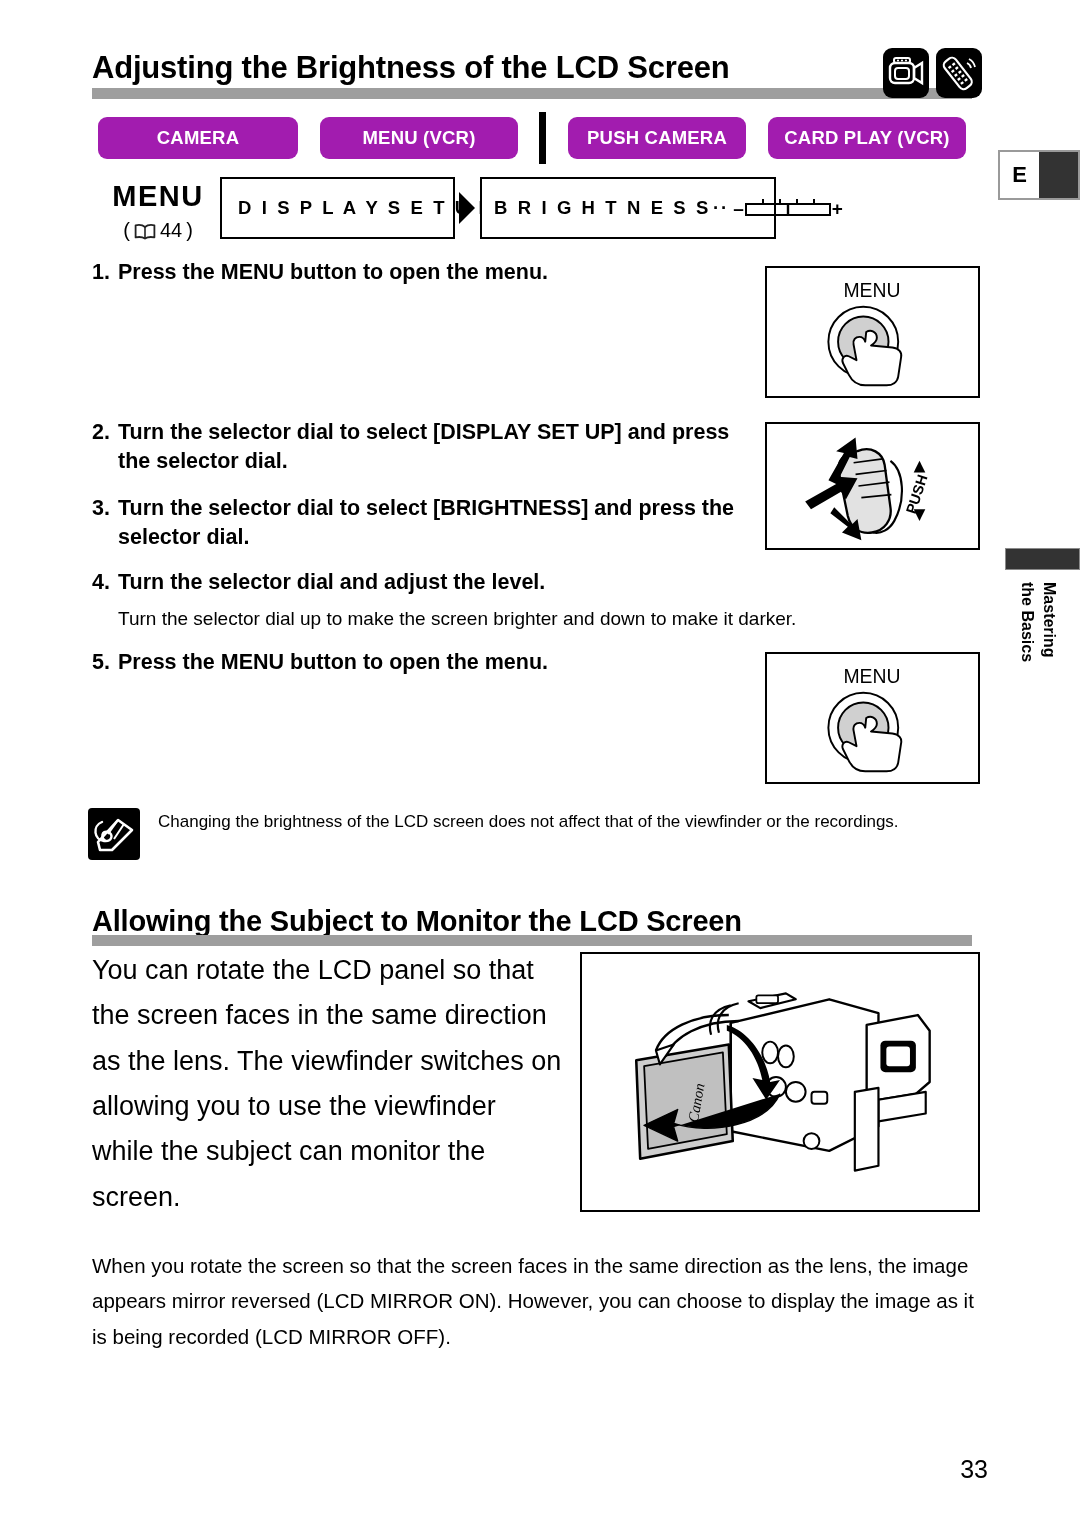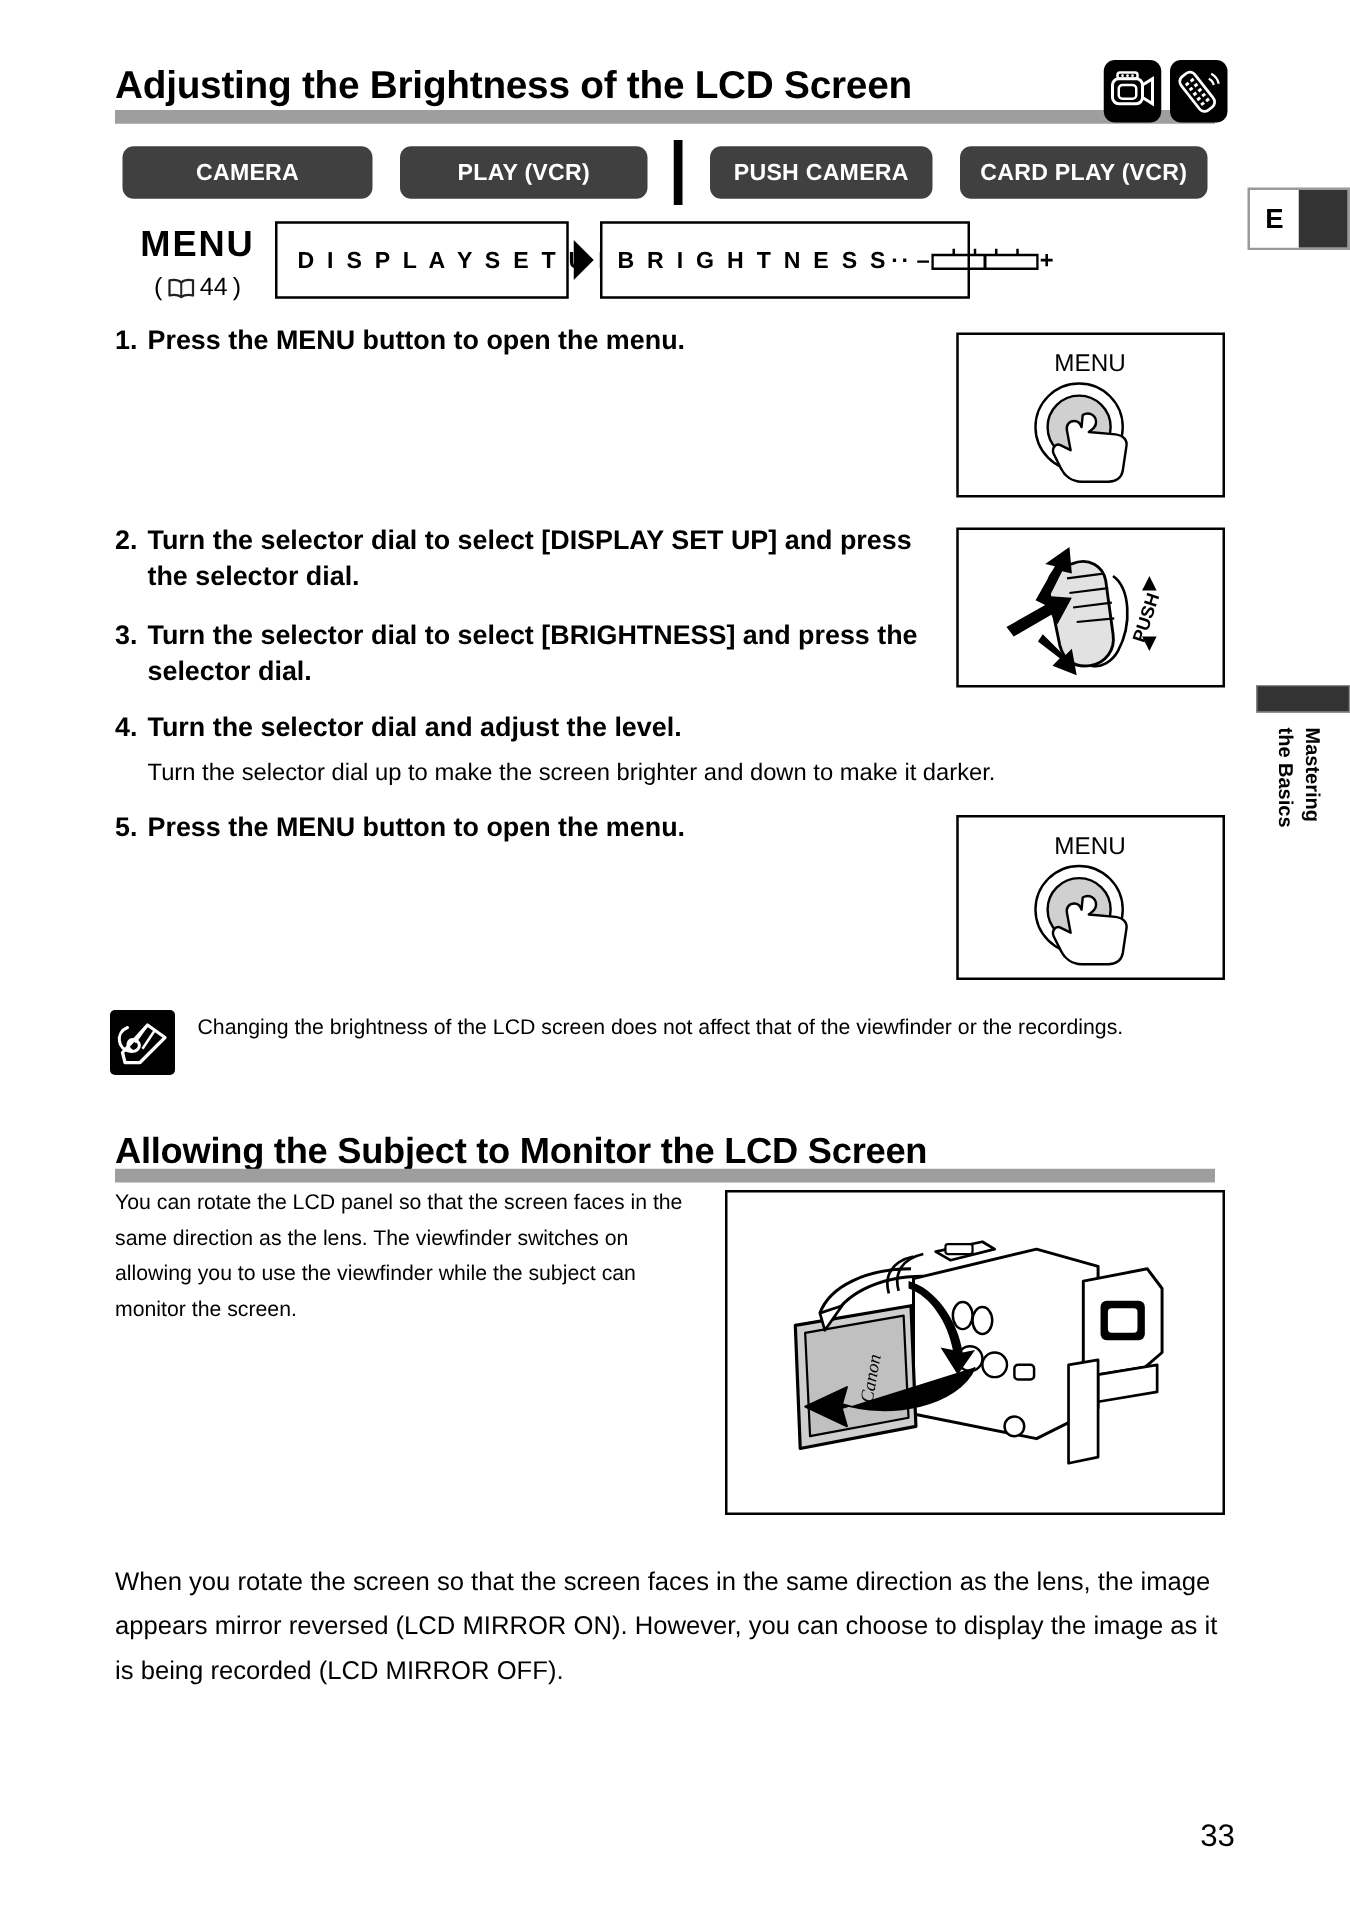--- a/index.html
+++ b/index.html
@@ -66,21 +66,21 @@
 
   
   .mode-row {
     position: absolute;
     left: 98px;
     top: 112px;
     display: flex;
     align-items: center;
   }
   .mode-btn {
-    background: #404040;
+    background: #a21caf;
     color: #ffffff;
     border-radius: 9px;
     font-size: 18.5px;
     font-weight: bold;
     letter-spacing: 0.2px;
     display: flex;
     align-items: center;
     justify-content: center;
     height: 42px;
   }
@@ -300,21 +300,21 @@
     font-size: 29px;
     font-weight: bold;
     letter-spacing: -0.2px;
     white-space: nowrap;
   }
   .body-left {
     position: absolute;
     left: 92px;
     top: 948px;
     width: 470px;
-    font-size: 17px;
+    font-size: 27px;
     line-height: 1.68;
   }
   .body-bottom {
     position: absolute;
     left: 92px;
     top: 1248px;
     width: 895px;
     font-size: 20.5px;
     line-height: 1.72;
   }
@@ -366,21 +366,21 @@
           </g>
         </g>
         <path d="M31 15 a7 7 0 0 1 4 5" fill="none" stroke="#fff" stroke-width="1.8"></path>
         <path d="M33 11 a12 12 0 0 1 6 8" fill="none" stroke="#fff" stroke-width="1.8"></path>
       </svg>
     </div>
   </div>
 
   <div class="mode-row">
     <div class="mode-btn mb1">CAMERA</div>
-    <div class="mode-btn mb2">PLAY (VCR)</div>
+    <div class="mode-btn mb2">MENU (VCR)</div>
     <div class="mode-divider"></div>
     <div class="mode-btn mb3">PUSH CAMERA</div>
     <div class="mode-btn mb4">CARD PLAY (VCR)</div>
   </div>
 
   <div class="e-tab">
     <div class="e-white">E</div>
     <div class="e-dark"></div>
   </div>
 

